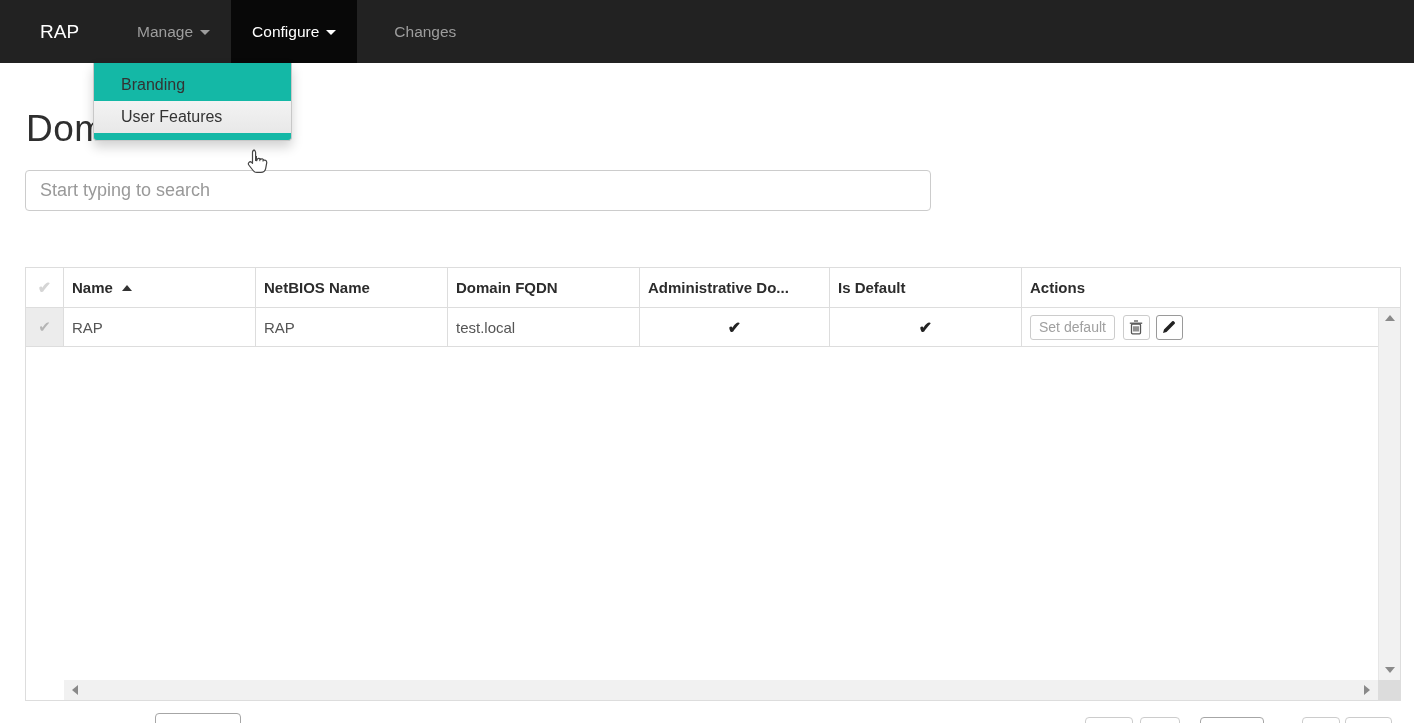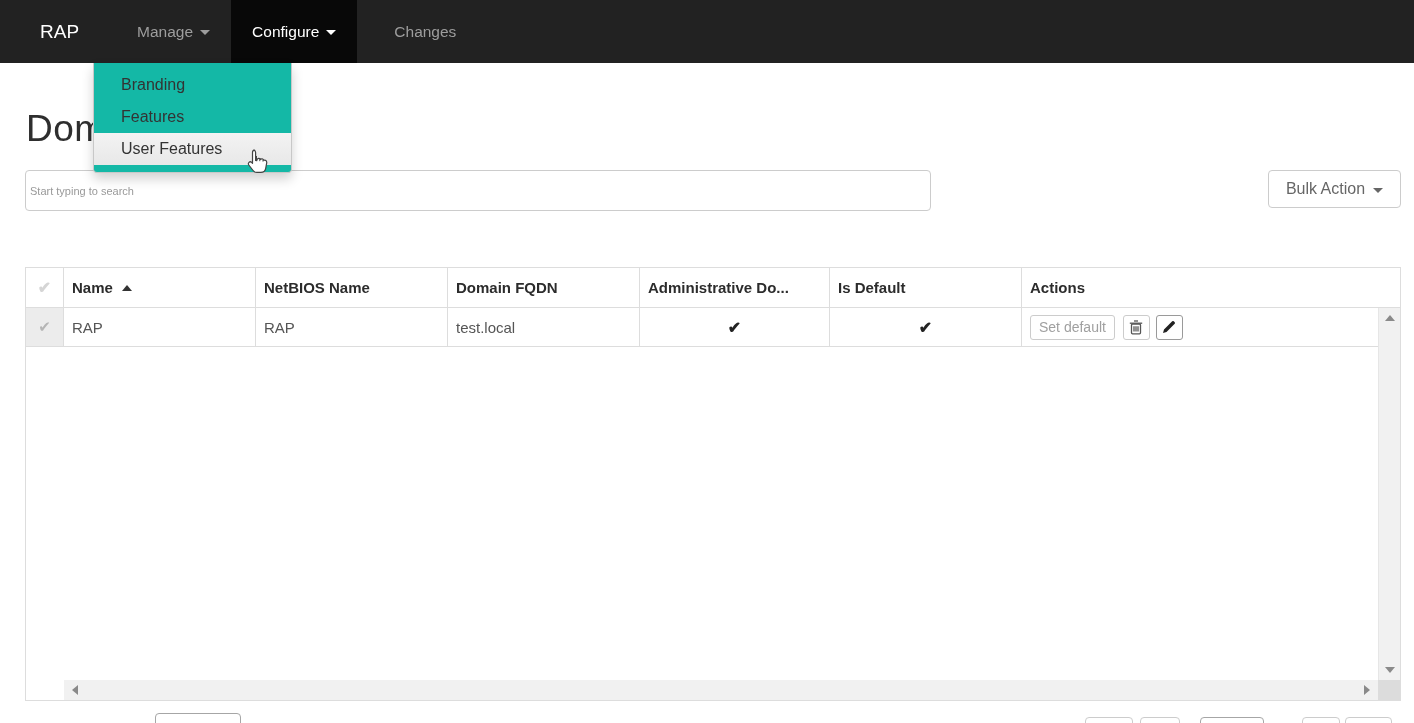--- a/index.html
+++ b/index.html
@@ -25,21 +25,21 @@
   .dropdown-item { font-size:16px; color:#333; padding:6px 10px 6px 27px; line-height:20px;
     white-space:nowrap; cursor:pointer; }
   .dropdown-item.highlight { background:linear-gradient(#f3f3f3,#e8e8e8); }
 
   .cursor-icon { position:absolute; left:243px; top:147px; z-index:40; pointer-events:none; }
 
   
   .page-title { position:absolute; left:26px; top:108px; font-size:37px; font-weight:500;
     color:#2e2e2e; z-index:5; letter-spacing:.5px; }
   .search-input { position:absolute; left:25px; top:170px; width:906px; height:41px;
-    border:1px solid #ccc; border-radius:4px; padding:0 4px; font-size:11px; color:#be185d;
+    border:1px solid #ccc; border-radius:4px; padding:0 14px; font-size:18px; color:#be185d;
     font-family:"Liberation Sans", sans-serif; outline:none; z-index:4; }
   .search-input::placeholder { color:#999; opacity:1; }
   .bulk-btn { position:absolute; left:1268px; top:170px; width:133px; height:38px;
     background:#fff; border:1px solid #ccc; border-radius:4px; color:#666; font-size:16px;
     display:flex; align-items:center; justify-content:center; gap:8px; cursor:pointer;
     font-family:"Liberation Sans", sans-serif; }
 
   
   .table-wrap { position:absolute; left:25px; top:267px; width:1376px; height:434px;
     border:1px solid #ddd; background:#fff; }
@@ -103,24 +103,20 @@
     </div>
     <div class="nav-item changes">
       <span>Changes</span>
     </div>
   </div>
 
   <h1 class="page-title">Domains</h1>
 
   <input class="search-input" type="text" placeholder="Start typing to search" style="">
 
-  <button class="bulk-btn">
-    <span>Bulk Action</span>
-    <span class="caret"></span>
-  </button>
 
   <div class="table-wrap">
     <div class="thead">
       <div class="cell c-check">
         <span class="check-light">✔</span>
       </div>
       <div class="cell c-name">
         <span>Name</span>
         <span class="sort-asc"></span>
       </div>
@@ -189,21 +185,20 @@
 
   <div class="stub dark" style="left:155px; top:713px; width:86px;"></div>
   <div class="stub" style="left:1085px; top:717px; width:48px;"></div>
   <div class="stub" style="left:1140px; top:717px; width:40px;"></div>
   <div class="stub dark" style="left:1200px; top:717px; width:64px;"></div>
   <div class="stub" style="left:1302px; top:717px; width:38px;"></div>
   <div class="stub" style="left:1345px; top:717px; width:47px;"></div>
 
   <div class="dropdown">
     <div class="dropdown-item">Branding</div>
-    <div class="dropdown-item">Features</div>
     <div class="dropdown-item highlight">User Features</div>
   </div>
 
   <svg class="cursor-icon" width="27" height="30" viewBox="0 0 27 30">
     <path d="M10.5 3.2 c1.3 0 2.1 .9 2.1 2.2 v8.1 l1.1 .2 .4-1.1 c.3-.9 1.2-1.4 2.1-1.2 .6 .1 1.1 .5 1.4 1 .4-.4 1-.6 1.6-.5 .8 .2 1.4 .7 1.6 1.4 .4-.1 .8-.2 1.2-.1 1.2 .3 1.9 1.4 1.7 2.6 l-1 5.6 c-.4 2.3-2.4 4-4.8 4 h-3.9 c-1.5 0-3-.7-3.9-1.9 l-4.3-5.5 c-.6-.8-.5-1.9 .2-2.6 .7-.7 1.9-.7 2.6 0 l.9 .9 V5.4 c0-1.3 .8-2.2 2.1-2.2 z" fill="#fff" stroke="#444" stroke-width="1.2" stroke-linejoin="round"></path>
     <line x1="13.5" y1="9" x2="13.5" y2="13.5" stroke="#444" stroke-width="1"></line>
     <line x1="16.8" y1="12" x2="16.8" y2="14.2" stroke="#444" stroke-width="1"></line>
     <line x1="20" y1="12.8" x2="20" y2="14.6" stroke="#444" stroke-width="1"></line>
   </svg>
 

